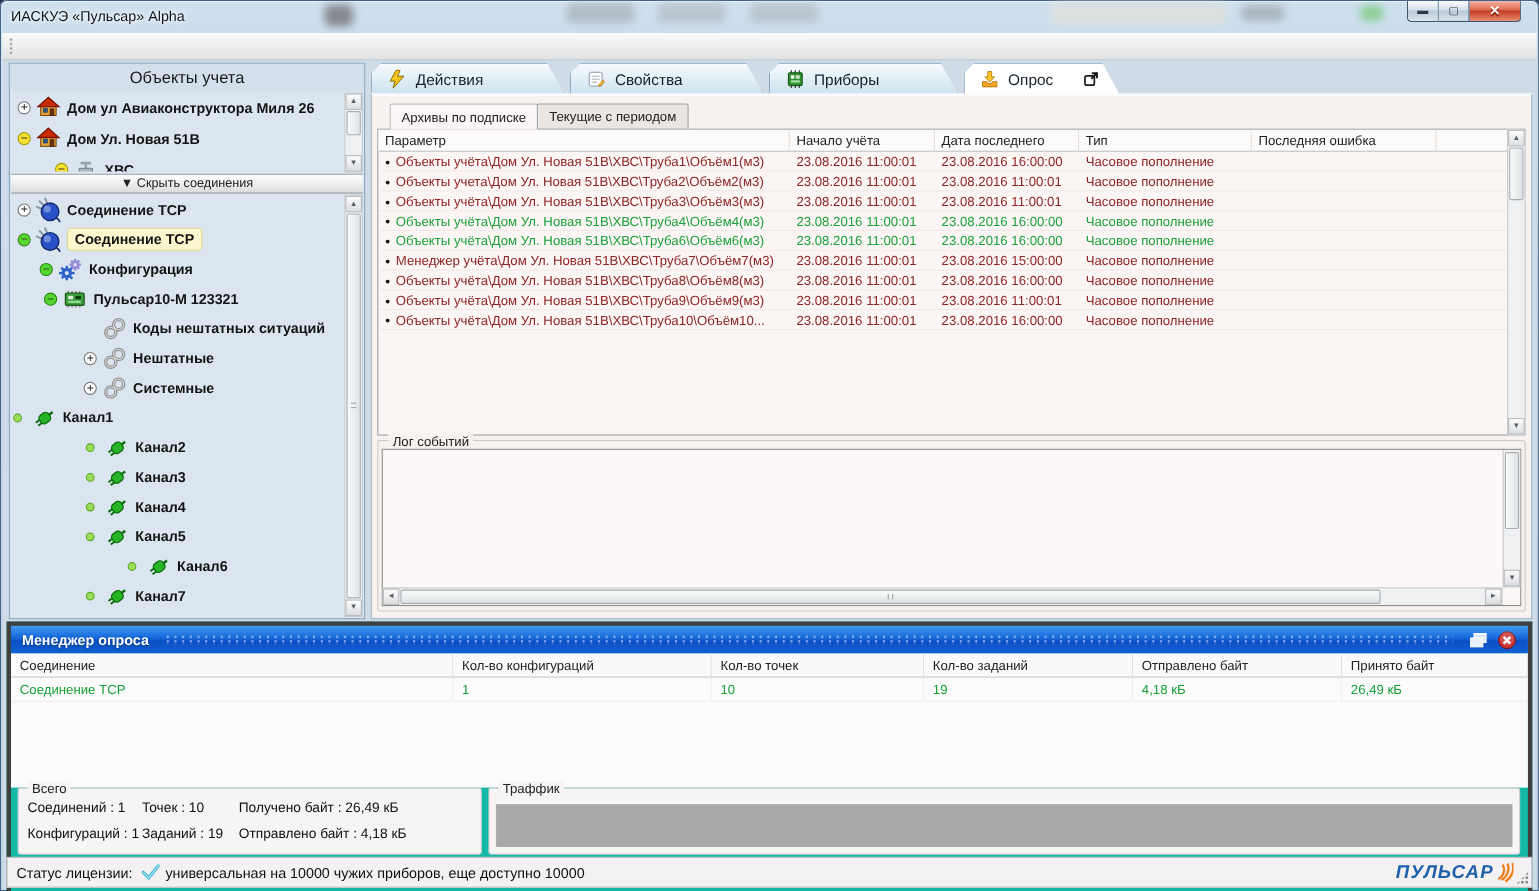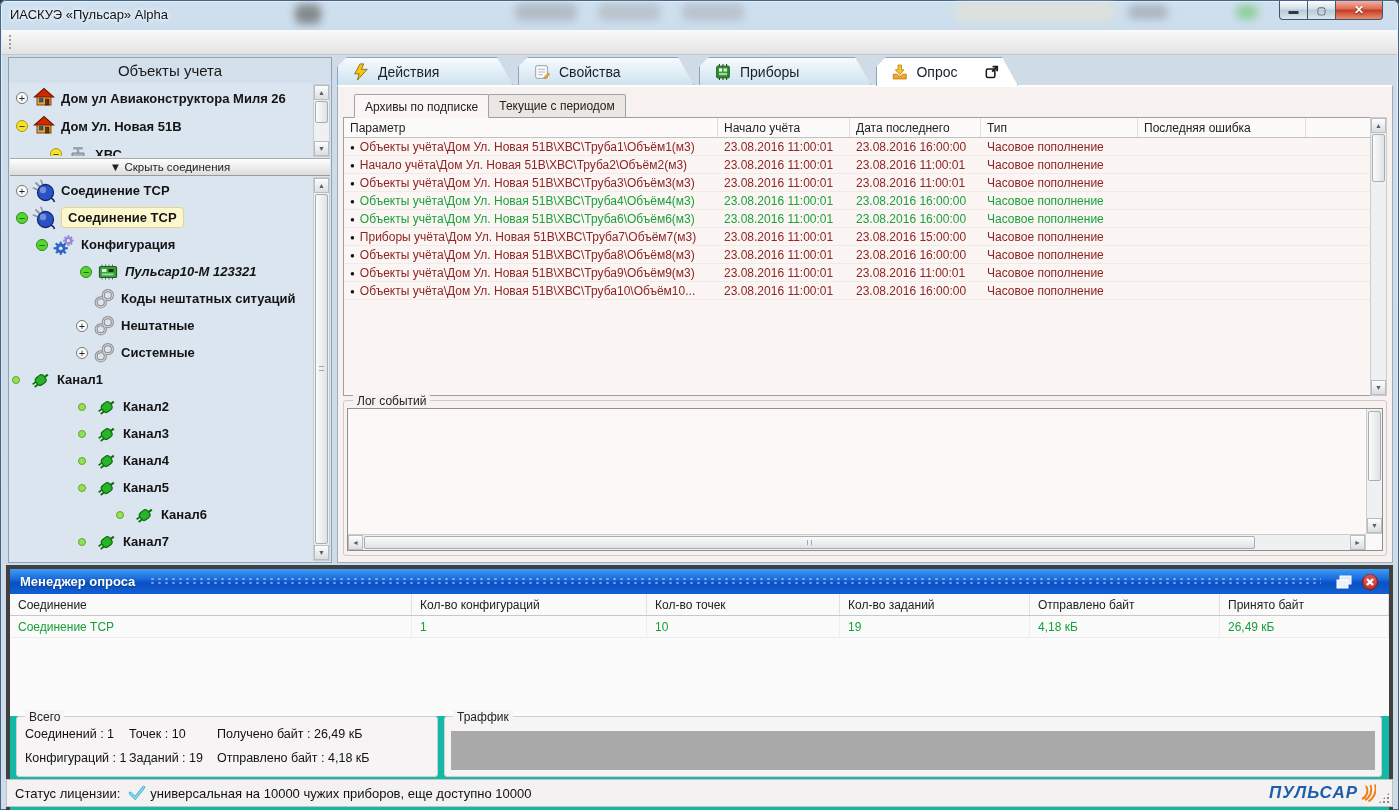--- a/index.html
+++ b/index.html
@@ -292,21 +292,21 @@
                       <rect x="1.5" y="13" width="3" height="2"></rect>
                       <rect x="11.5" y="13" width="3" height="2"></rect>
                     </g>
                     <circle cx="8" cy="14" r="4.4"></circle>
                   </g>
                   <circle cx="8" cy="14" r="1.7" fill="#dae5ef"></circle>
                 </g>
               </svg></span>
     <span class="tree-label">Конфигурация</span>
   </div>
-          <div class="tree-item" style="padding-left: 70px; font-style: italic;">
+          <div class="tree-item" style="padding-left: 30px;">
     <span class="expander exp-minus-green"></span>
     <span class="tree-icon"><svg viewBox="0 0 24 24">
                 <g stroke="#666" stroke-width="1">
                   <line x1="6" y1="4.5" x2="6" y2="7"></line>
                   <line x1="9.5" y1="4.5" x2="9.5" y2="7"></line>
                   <line x1="13" y1="4.5" x2="13" y2="7"></line>
                   <line x1="16.5" y1="4.5" x2="16.5" y2="7"></line>
                   <line x1="6" y1="17" x2="6" y2="19.5"></line>
                   <line x1="9.5" y1="17" x2="9.5" y2="19.5"></line>
                   <line x1="13" y1="17" x2="13" y2="19.5"></line>
@@ -544,21 +544,21 @@
           <div class="st-body">
               <div class="trow c-red">
     <span class="cell c-param bullet">Объекты учёта\Дом Ул. Новая 51В\ХВС\Труба1\Объём1(м3)</span>
     <span class="cell c-start">23.08.2016 11:00:01</span>
     <span class="cell c-last">23.08.2016 16:00:00</span>
     <span class="cell c-type">Часовое пополнение</span>
     <span class="cell c-err"></span>
     <span class="cell c-extra"></span>
   </div>
               <div class="trow c-red">
-    <span class="cell c-param bullet">Начало учёта\Дом Ул. Новая 51В\ХВС\Труба2\Объём2(м3)</span>
+    <span class="cell c-param bullet">Объекты учета\Дом Ул. Новая 51В\ХВС\Труба2\Объём2(м3)</span>
     <span class="cell c-start">23.08.2016 11:00:01</span>
     <span class="cell c-last">23.08.2016 11:00:01</span>
     <span class="cell c-type">Часовое пополнение</span>
     <span class="cell c-err"></span>
     <span class="cell c-extra"></span>
   </div>
               <div class="trow c-red">
     <span class="cell c-param bullet">Объекты учёта\Дом Ул. Новая 51В\ХВС\Труба3\Объём3(м3)</span>
     <span class="cell c-start">23.08.2016 11:00:01</span>
     <span class="cell c-last">23.08.2016 11:00:01</span>
@@ -576,21 +576,21 @@
   </div>
               <div class="trow c-green">
     <span class="cell c-param bullet">Объекты учёта\Дом Ул. Новая 51В\ХВС\Труба6\Объём6(м3)</span>
     <span class="cell c-start">23.08.2016 11:00:01</span>
     <span class="cell c-last">23.08.2016 16:00:00</span>
     <span class="cell c-type">Часовое пополнение</span>
     <span class="cell c-err"></span>
     <span class="cell c-extra"></span>
   </div>
               <div class="trow c-red">
-    <span class="cell c-param bullet">Приборы учёта\Дом Ул. Новая 51В\ХВС\Труба7\Объём7(м3)</span>
+    <span class="cell c-param bullet">Менеджер учёта\Дом Ул. Новая 51В\ХВС\Труба7\Объём7(м3)</span>
     <span class="cell c-start">23.08.2016 11:00:01</span>
     <span class="cell c-last">23.08.2016 15:00:00</span>
     <span class="cell c-type">Часовое пополнение</span>
     <span class="cell c-err"></span>
     <span class="cell c-extra"></span>
   </div>
               <div class="trow c-red">
     <span class="cell c-param bullet">Объекты учёта\Дом Ул. Новая 51В\ХВС\Труба8\Объём8(м3)</span>
     <span class="cell c-start">23.08.2016 11:00:01</span>
     <span class="cell c-last">23.08.2016 16:00:00</span>

